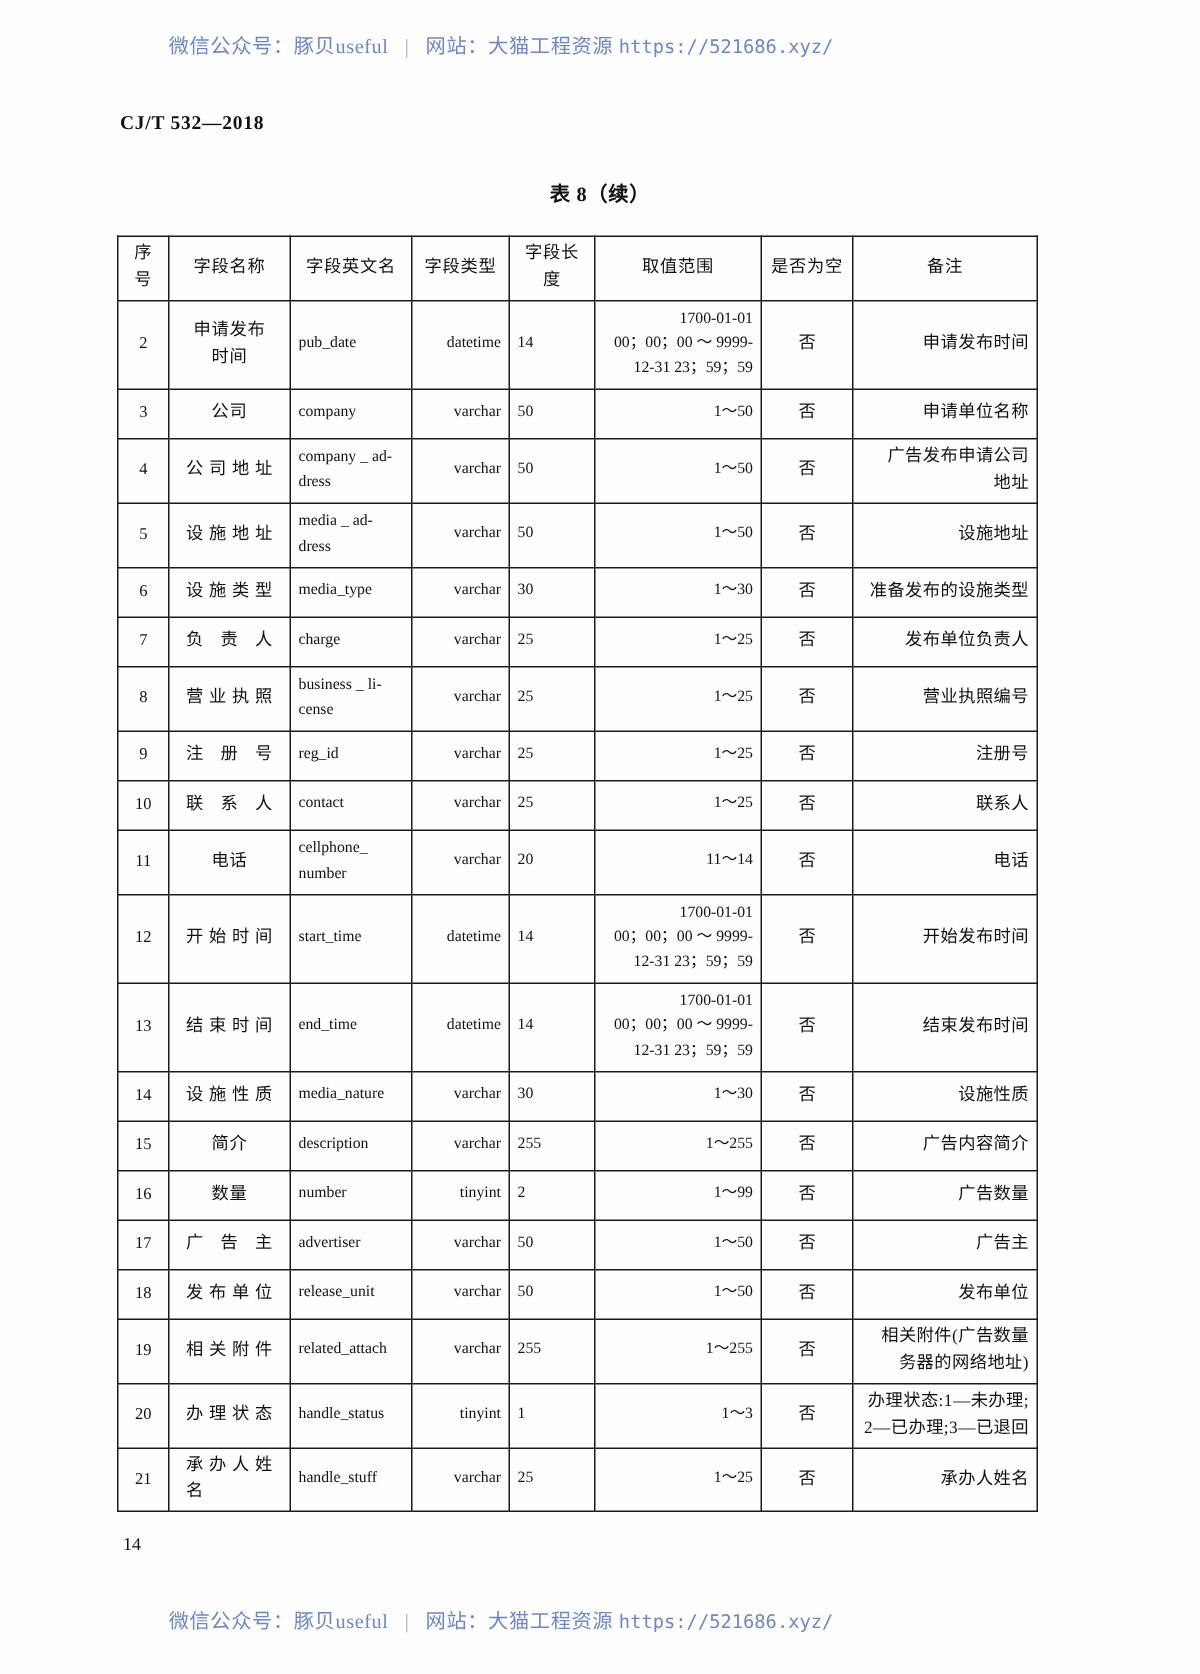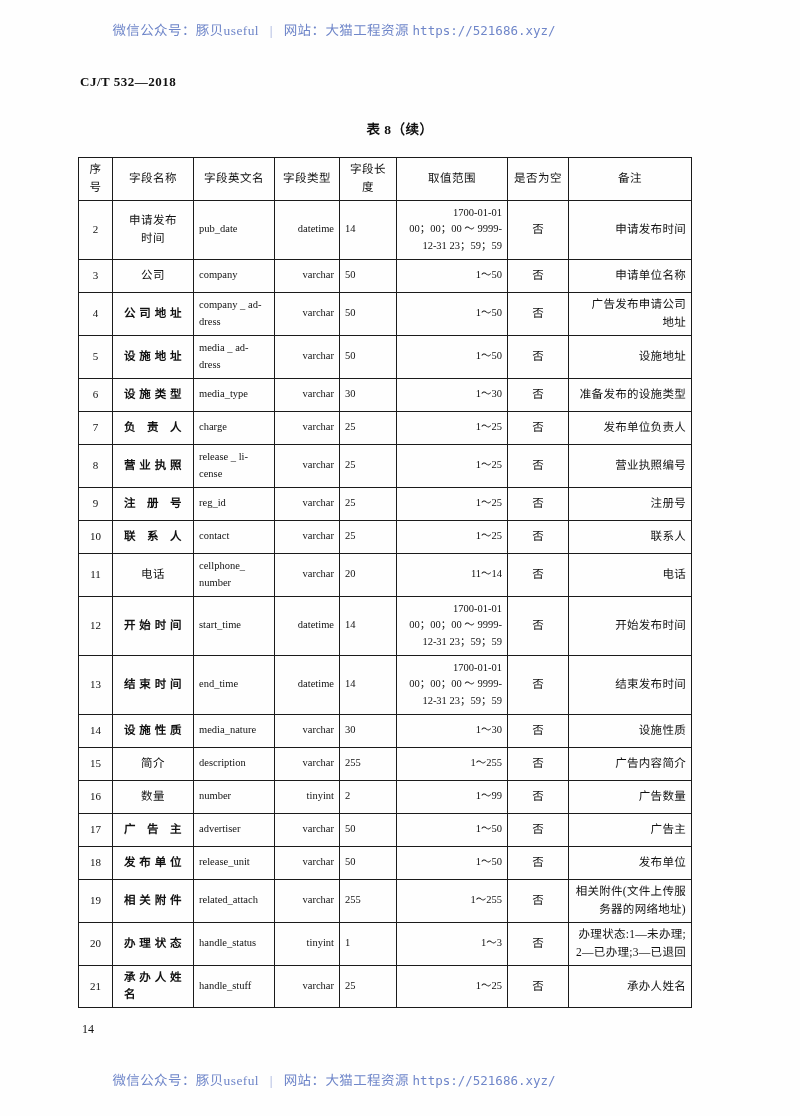--- a/index.html
+++ b/index.html
@@ -117,21 +117,20 @@
   td.nullable { text-align: center; font-weight: bold; font-size: 11.5px; }
   td.note  { text-align: right; padding-left: 9px; font-weight: bold; font-size: 11.5px; letter-spacing: 0.3px; }
 
   
   .justify-cn {
     display: block;
     text-align: justify;
     text-align-last: justify;
     width: 58px;
     margin: 0 auto;
-    font-weight: bold;
   }
 
   .multiline { white-space: pre-line; }
 
   .row-tall td { height: 52px; }
   .row-mid td  { height: 36px; }
   .row-short td { height: 26px; }
 
   
   .page-number {
@@ -255,21 +254,21 @@
             <td class="len multiline">25</td>
             <td class="range multiline">1～25</td>
             <td class="nullable multiline">否</td>
             <td class="note multiline">发布单位负责人</td>
           </tr>
           <tr class="row-mid">
             <td class="idx multiline">8</td>
             <td class="name">
               <span class="justify-cn">营业执照</span>
             </td>
-            <td class="eng multiline">release _ li-
+            <td class="eng multiline">business _ li-
 cense</td>
             <td class="type multiline">varchar</td>
             <td class="len multiline">25</td>
             <td class="range multiline">1～25</td>
             <td class="nullable multiline">否</td>
             <td class="note multiline">营业执照编号</td>
           </tr>
           <tr class="row-short">
             <td class="idx multiline">9</td>
             <td class="name">
@@ -392,21 +391,21 @@
           <tr class="row-mid">
             <td class="idx multiline">19</td>
             <td class="name">
               <span class="justify-cn">相关附件</span>
             </td>
             <td class="eng multiline">related_attach</td>
             <td class="type multiline">varchar</td>
             <td class="len multiline">255</td>
             <td class="range multiline">1～255</td>
             <td class="nullable multiline">否</td>
-            <td class="note multiline">相关附件(文件上传服
+            <td class="note multiline">相关附件(广告数量
 务器的网络地址)</td>
           </tr>
           <tr class="row-mid">
             <td class="idx multiline">20</td>
             <td class="name">
               <span class="justify-cn">办理状态</span>
             </td>
             <td class="eng multiline">handle_status</td>
             <td class="type multiline">tinyint</td>
             <td class="len multiline">1</td>

